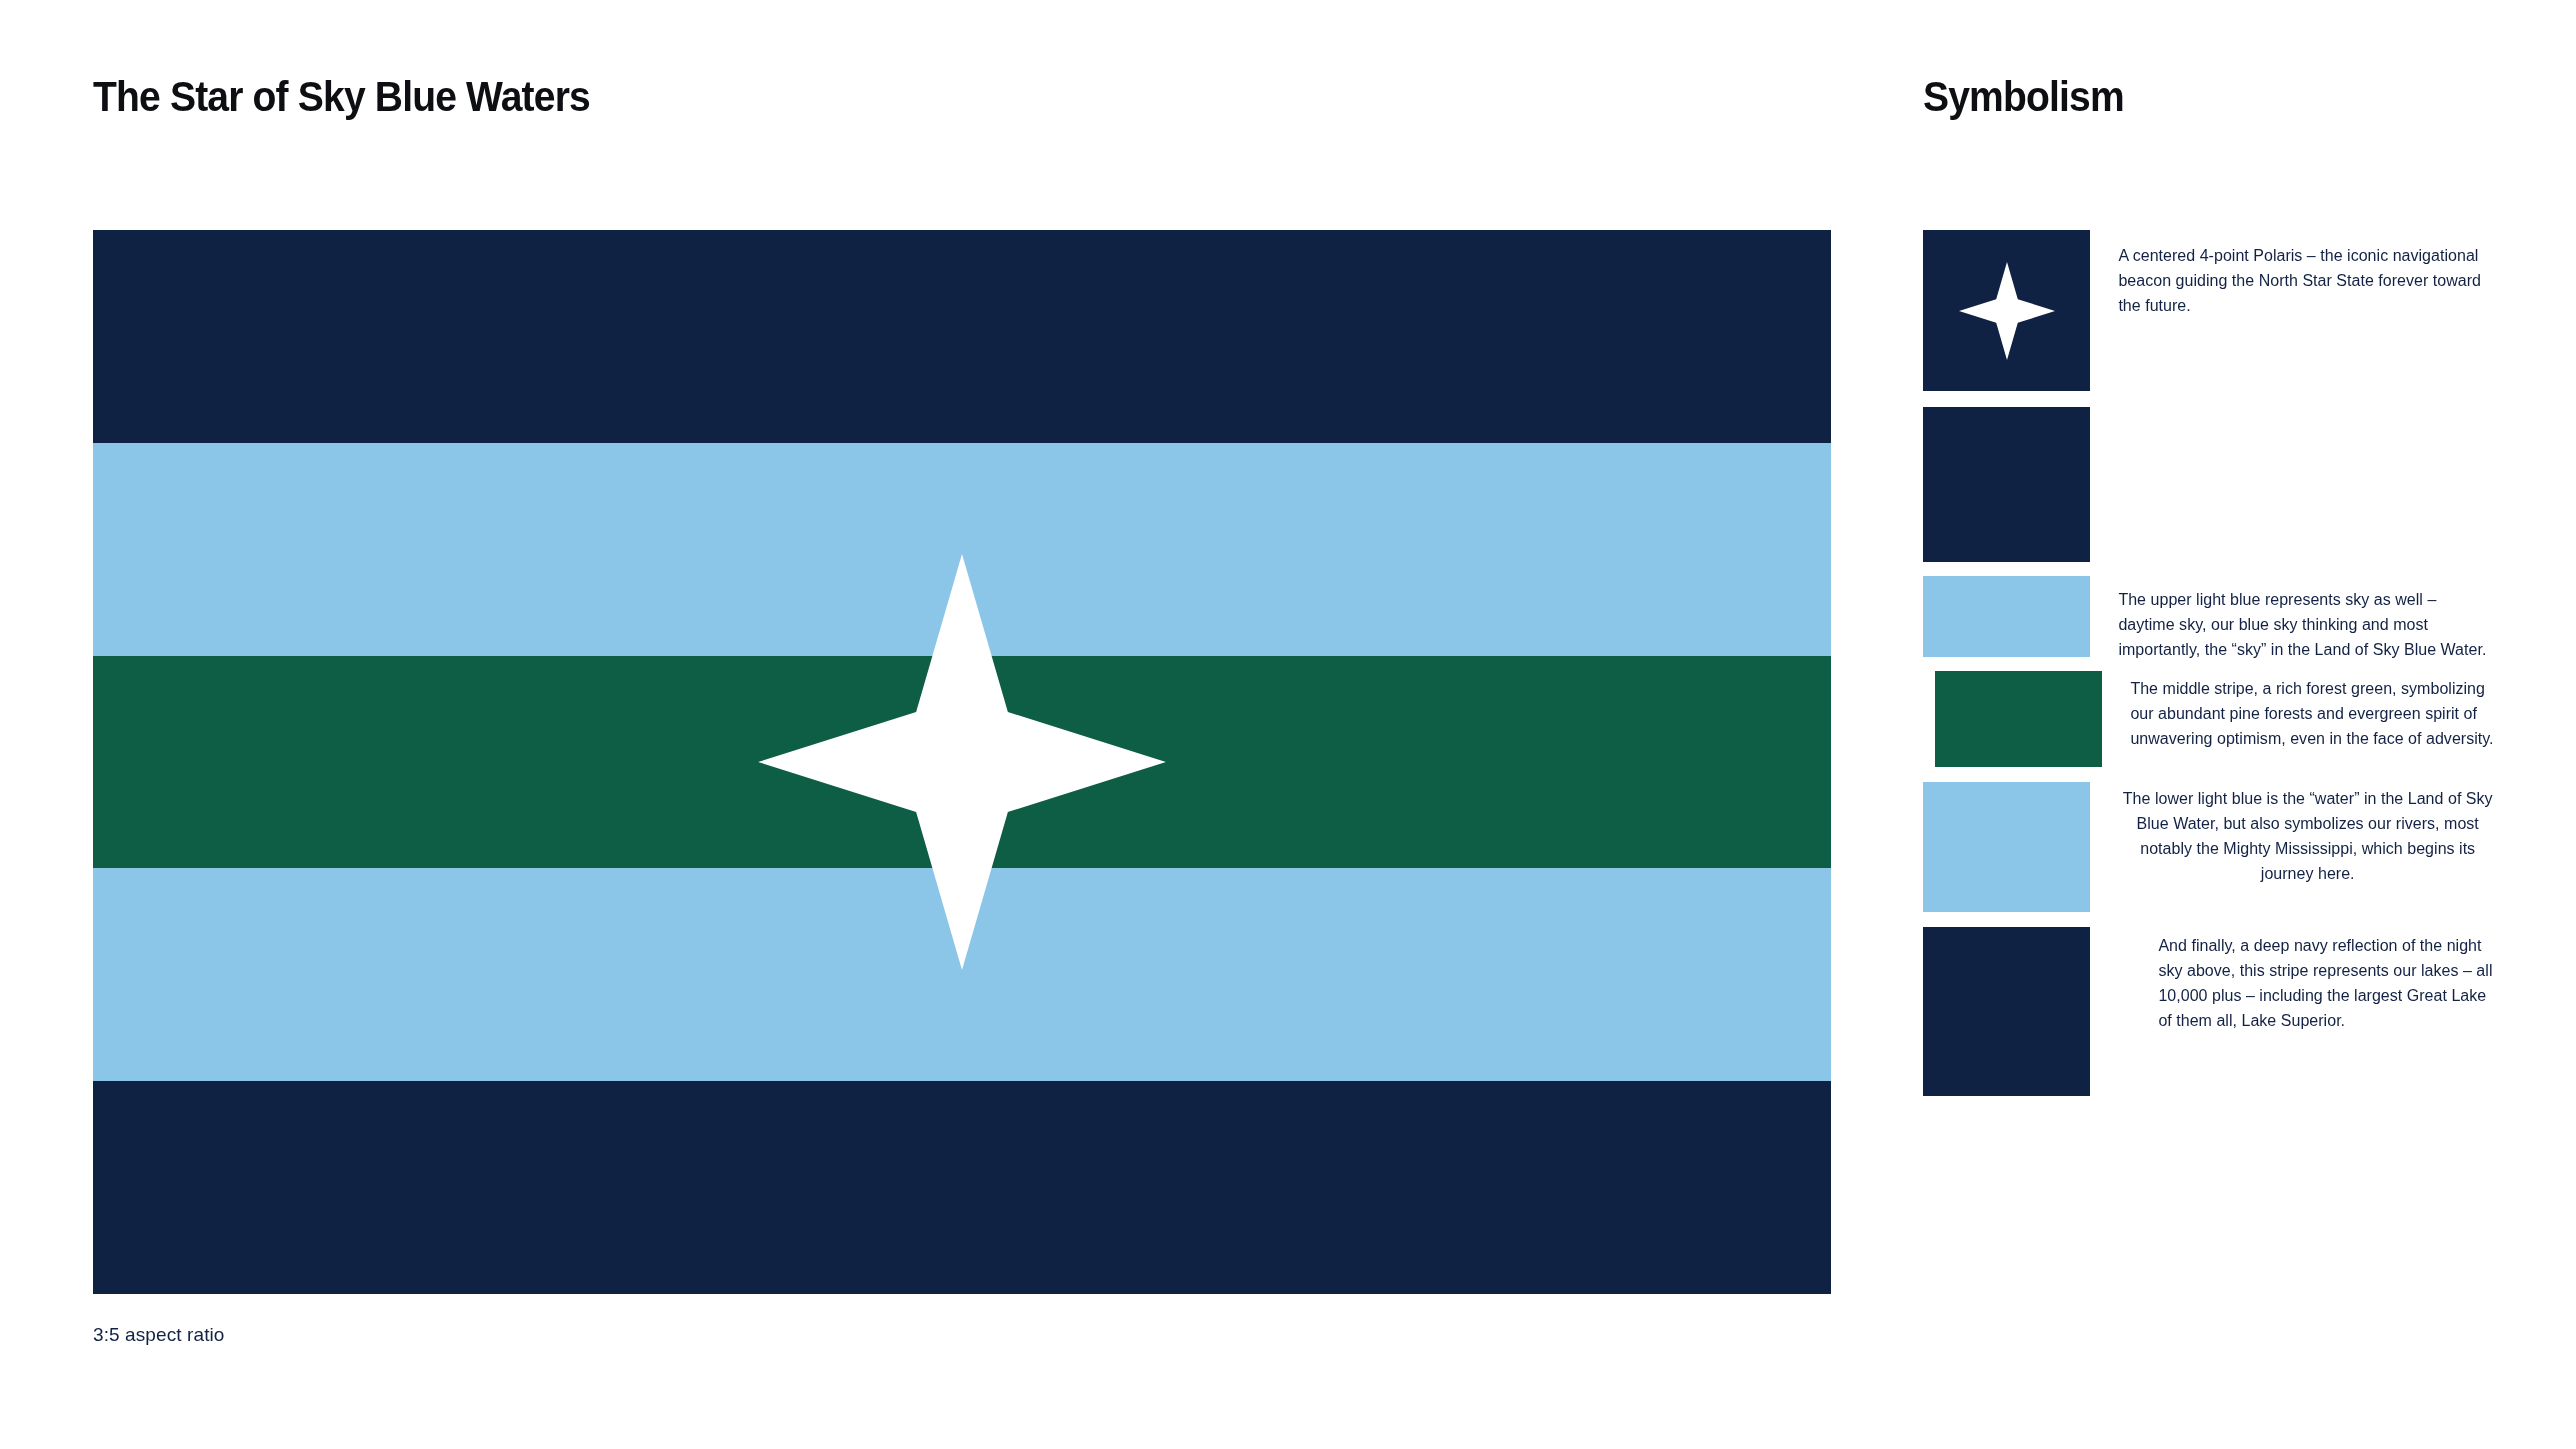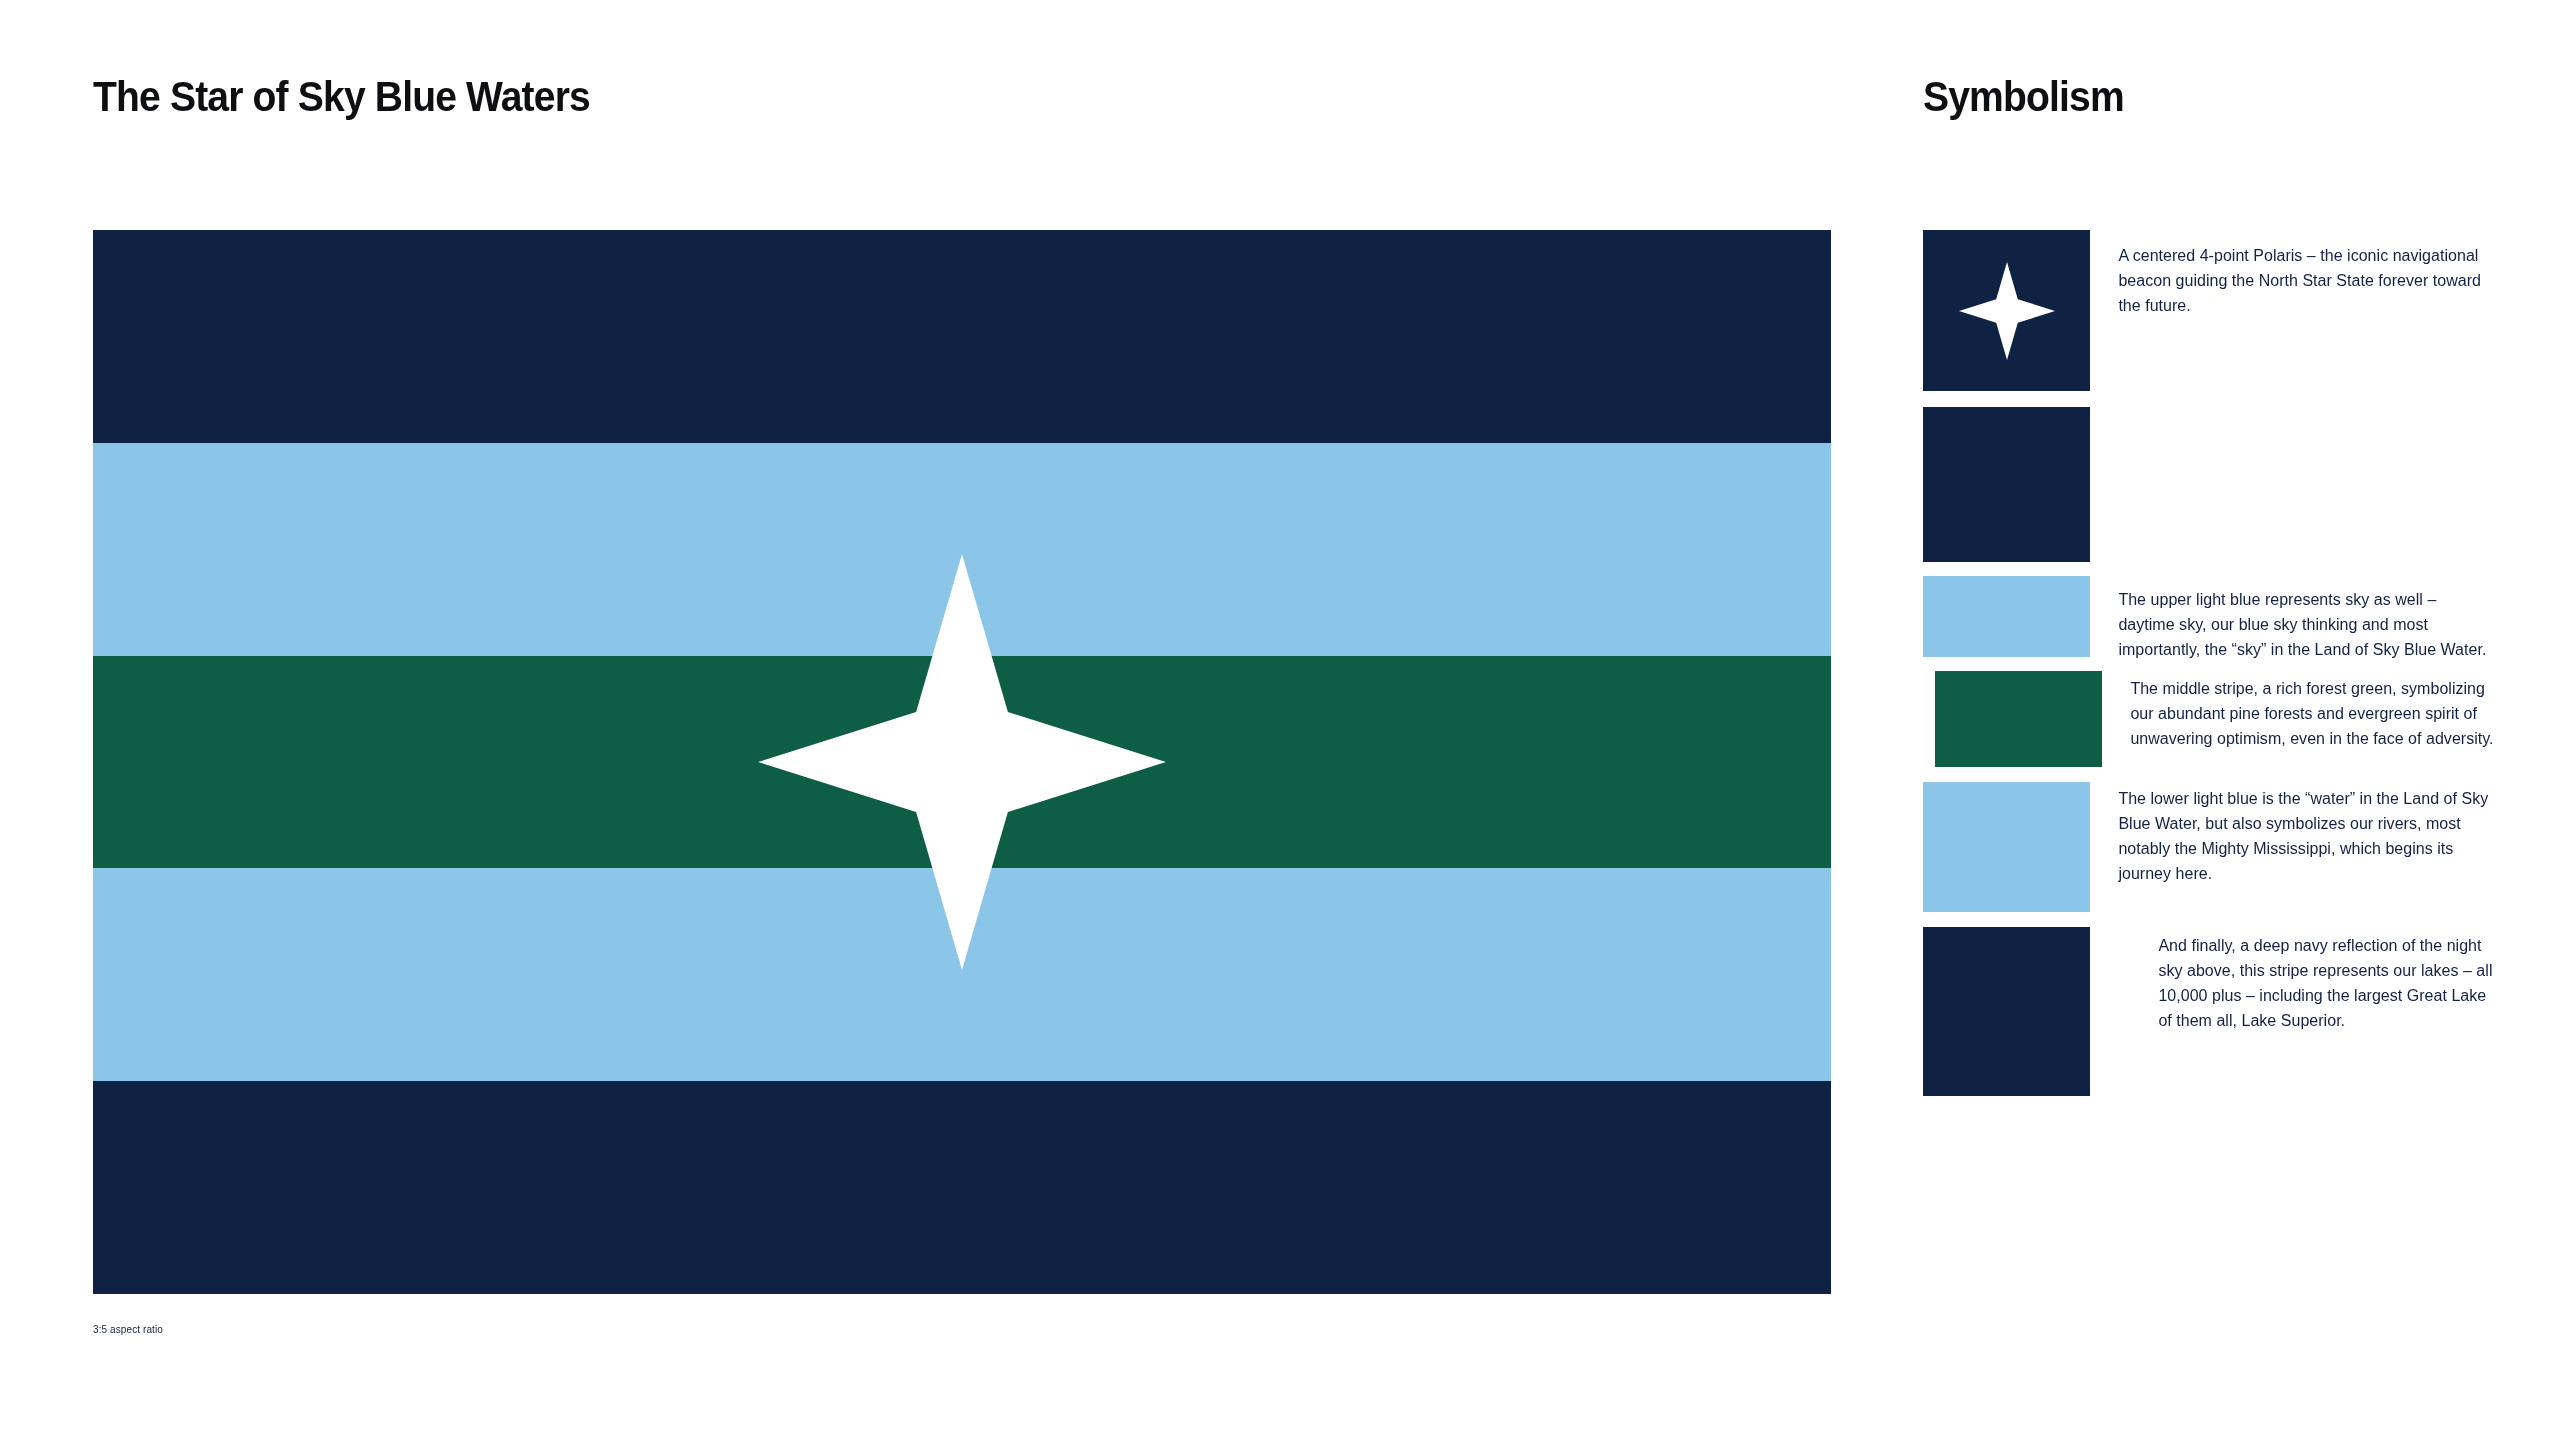--- a/index.html
+++ b/index.html
@@ -76,21 +76,21 @@
     top: 50%;
     width: 408px;
     height: 416px;
     transform: translate(-50%, -50%);
   }
 
   .caption {
     position: absolute;
     left: 93px;
     top: 1324px;
-    font-size: 10px;
+    font-size: 19px;
     font-weight: 500;
     color: #132244;
     letter-spacing: 0.1px;
     white-space: nowrap;
   }
 
   
   .symbolism-list {
     position: absolute;
     left: 1923px;
@@ -137,21 +137,21 @@
   .r1 .sym-swatch { height: 155px; }
   .r2 .sym-swatch { height: 81px; }
   .r3 .sym-swatch { height: 96px; }
   .r4 .sym-swatch { height: 130px; }
   .r5 .sym-swatch { height: 169px; }
 
   .r0 { margin-bottom: 15.6px; }
   .r1 { margin-bottom: 14.5px; }
   .r2 { margin-bottom: 9px; justify-content: flex-end; }
   .r3 { margin-bottom: 15px; padding-left: 12px; }
-  .r4 { margin-bottom: 15px; }
+  .r4 { margin-bottom: 15px; text-align: center; }
   .r5 { margin-bottom: 0; gap: 40px; }
 
   
   .r1 .sym-text { padding-top: 9.7px; }
   .r2 .sym-text { padding-top: 10.7px; }
   .r3 .sym-text { padding-top: 5.4px; }
   .r4 .sym-text { padding-top: 4.3px; }
   .r5 .sym-text { padding-top: 6.4px; }
 </style>
 </head>

